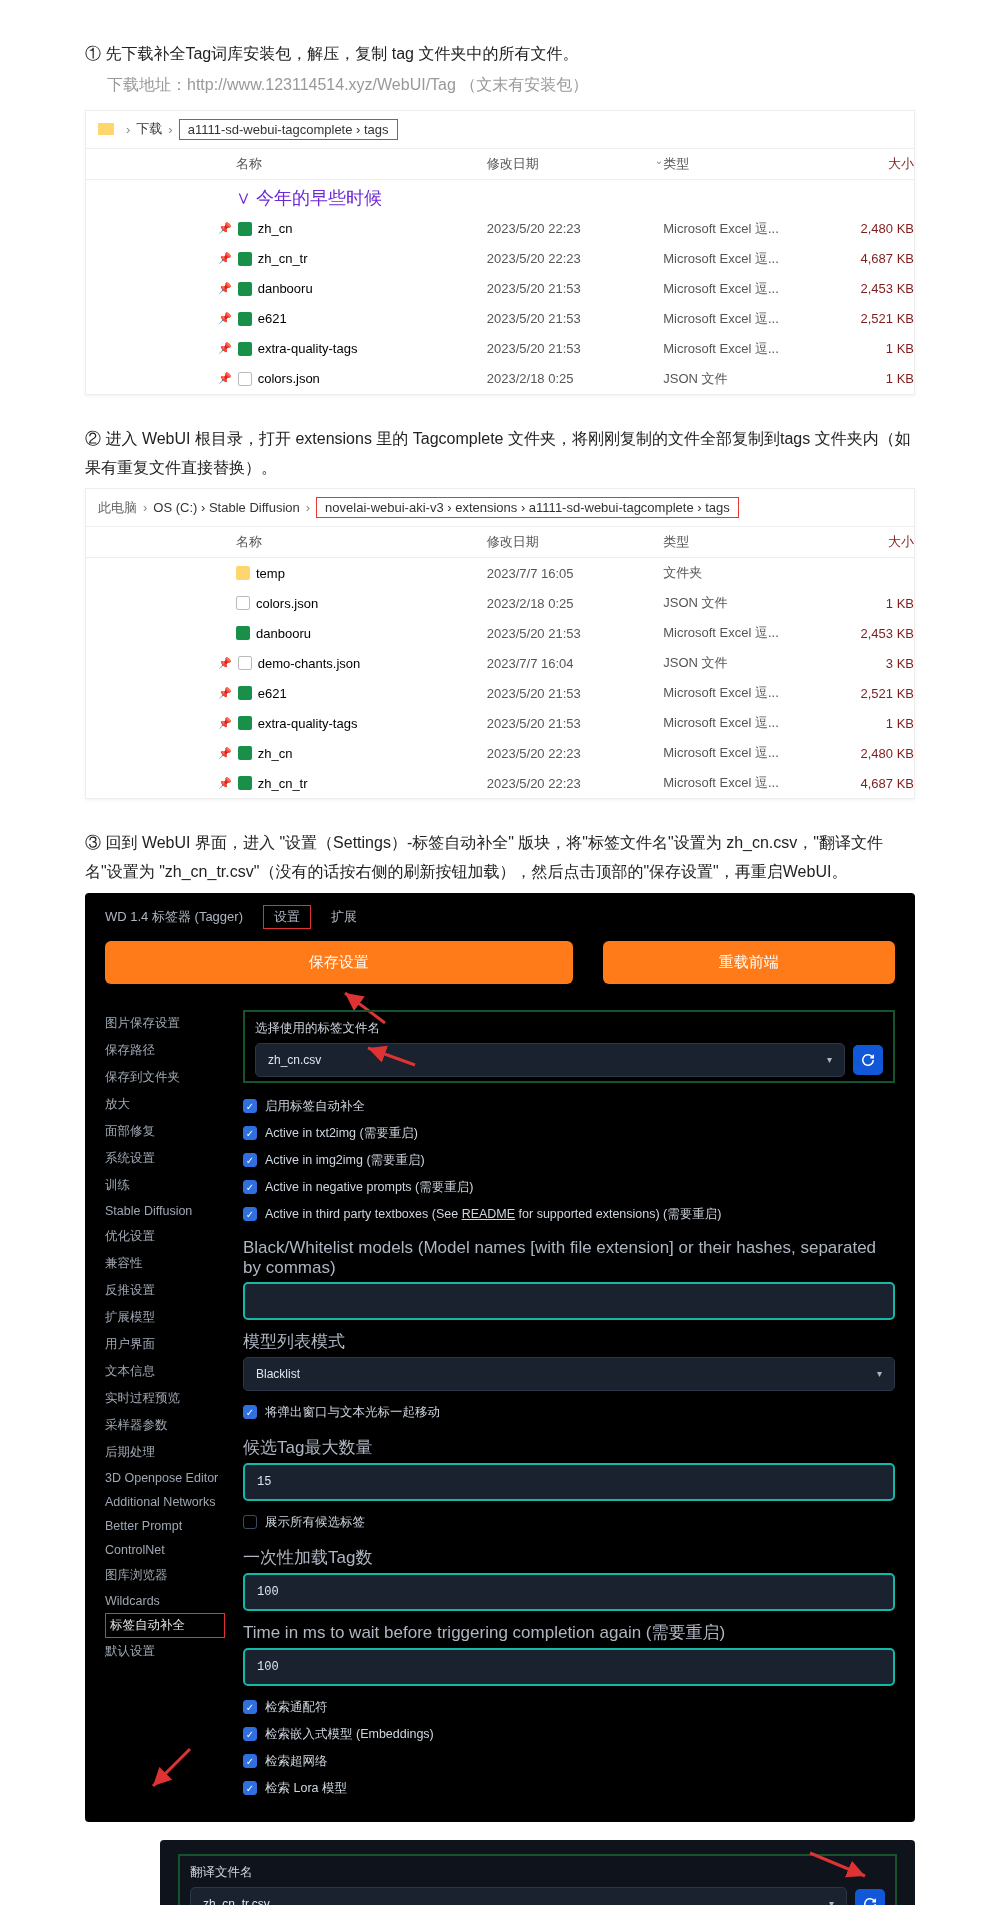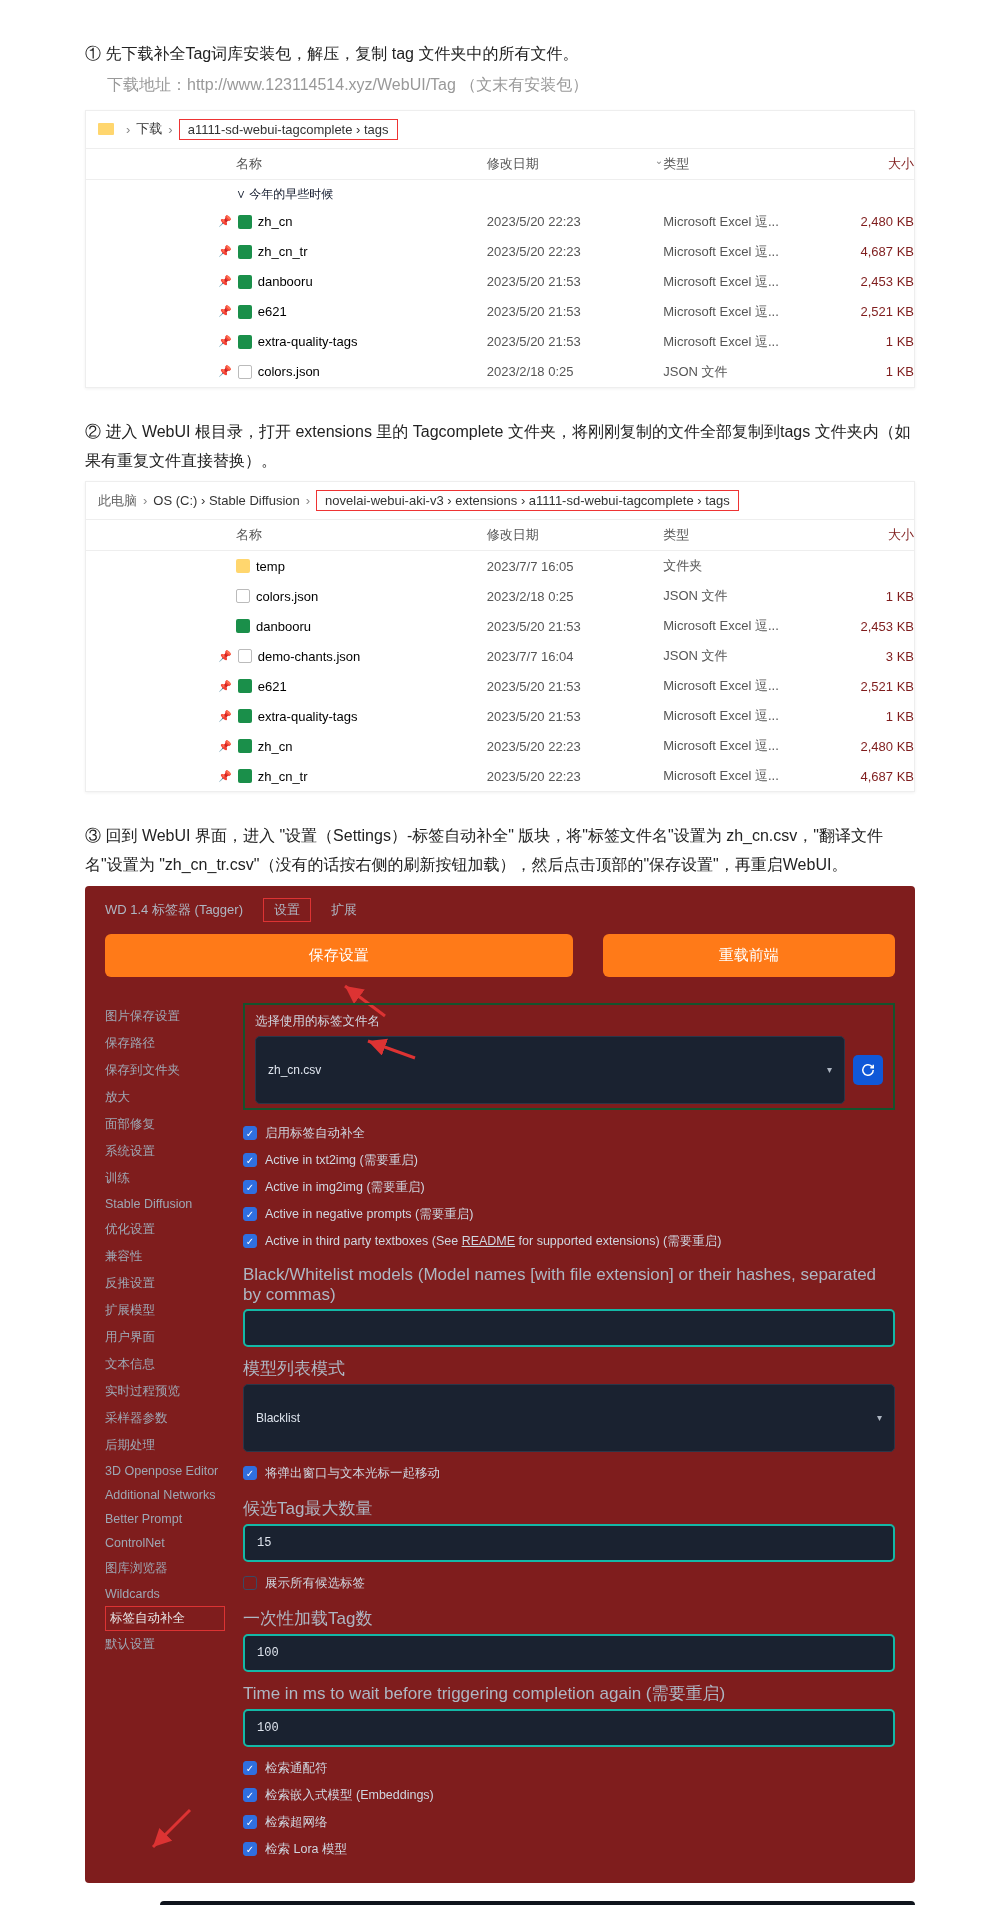--- a/index.html
+++ b/index.html
@@ -20,44 +20,44 @@
 
   .etable { width: 100%; }
   .etable .head, .etable .row { display: flex; align-items: center; padding: 6px 0; }
   .etable .head { color: #555; border-bottom: 1px solid #eee; padding-left: 150px; }
   .etable .row { padding-left: 150px; }
   .col-name { width: 270px; display: flex; align-items: center; }
   .col-date { width: 190px; color: #555; }
   .col-type { width: 170px; color: #555; }
   .col-size { width: 100px; text-align: right; color: #7f1d1d; }
   .pin { color: #bbb; font-size: 11px; margin-left: -18px; margin-right: 6px; }
-  .group-hdr { color: #0f172a; padding: 6px 0 4px 150px; font-size: 12px; }
+  .group-hdr { color: #6d28d9; padding: 6px 0 4px 150px; font-size: 18px; }
   .file-ico { width: 14px; height: 14px; margin-right: 6px; border-radius: 2px; display: inline-block; }
   .ico-xls { background: #1a8f4a; }
   .ico-json { background: #fff; border: 1px solid #bbb; }
   .ico-folder { background: #ffd66e; }
   .sort-icon { margin-left: auto; color: #888; font-size: 10px; }
 
   
-  .webui { background: #7f1d1d; color: #cfd6e0; font-size: 13px; border-radius: 4px; overflow: hidden; }
+  .webui { background: #000000; color: #cfd6e0; font-size: 13px; border-radius: 4px; overflow: hidden; }
   .wtabs { display: flex; align-items: center; gap: 20px; padding: 12px 20px; }
   .wtab { color: #aeb6c2; }
   .wtab.boxed { border: 1px solid #d33; padding: 2px 10px; }
   .wbtns { display: flex; gap: 30px; padding: 0 20px 18px; }
   .wbtn { flex: 1; background: #ff7a18; color: #fff; text-align: center; padding: 12px 0; border-radius: 6px; font-size: 15px; cursor: pointer; }
   .wmain { display: flex; }
   .wside { width: 140px; flex: 0 0 140px; padding: 8px 0 20px 20px; font-size: 12.5px; }
   .wside .sitem { padding: 5px 0; color: #9ea7b3; cursor: pointer; }
   .wside .sitem.active { border: 1px solid #d33; color: #e6e6e6; padding: 3px 4px; }
   .wbody { flex: 1; padding: 8px 20px 20px 18px; }
   .redbox { border: 2px solid #14532d; padding: 8px 10px 4px; margin-bottom: 10px; }
   .label { font-size: 12.5px; color: #cfd6e0; margin-bottom: 6px; }
   .label-sm { font-size: 17px; color: #aeb6c2; margin: 10px 0 4px; }
   .dd { display: flex; align-items: center; gap: 8px; }
-  .dd-sel { flex: 1; background: #1a2230; border: 1px solid #2b3648; border-radius: 5px; padding: 26px 12px; font-size: 12px; color: #dfe5ee; display: flex; justify-content: space-between; align-items: center; }
+  .dd-sel { flex: 1; background: #1a2230; border: 1px solid #2b3648; border-radius: 5px; padding: 9px 12px; font-size: 12px; color: #dfe5ee; display: flex; justify-content: space-between; align-items: center; }
   .dd-ref { width: 30px; height: 30px; background: #1058d8; border-radius: 5px; display: flex; align-items: center; justify-content: center; cursor: pointer; }
   .dd-caret { color: #aeb6c2; font-size: 10px; }
   .chk-row { display: flex; align-items: center; gap: 8px; padding: 5px 0; font-size: 12.5px; }
   .chk { width: 14px; height: 14px; border-radius: 3px; border: 1px solid #3a4a63; display: inline-flex; align-items: center; justify-content: center; font-size: 10px; color: #fff; }
   .chk.on { background: #2f6fe0; border-color: #2f6fe0; }
   .underline { text-decoration: underline; }
   .txtin { background: #1a2230; border: 2px solid #14b8a6; border-radius: 5px; padding: 10px 12px; font-size: 12px; color: #dfe5ee; width: 100%; margin-top: 2px; font-family: Liberation Mono, monospace; }
 
   .webui2 { background: #0f141c; color: #cfd6e0; margin-top: 18px; padding: 14px 18px 16px; border-radius: 4px; font-size: 12.5px; }
   .arrow-svg { position: absolute; pointer-events: none; }

